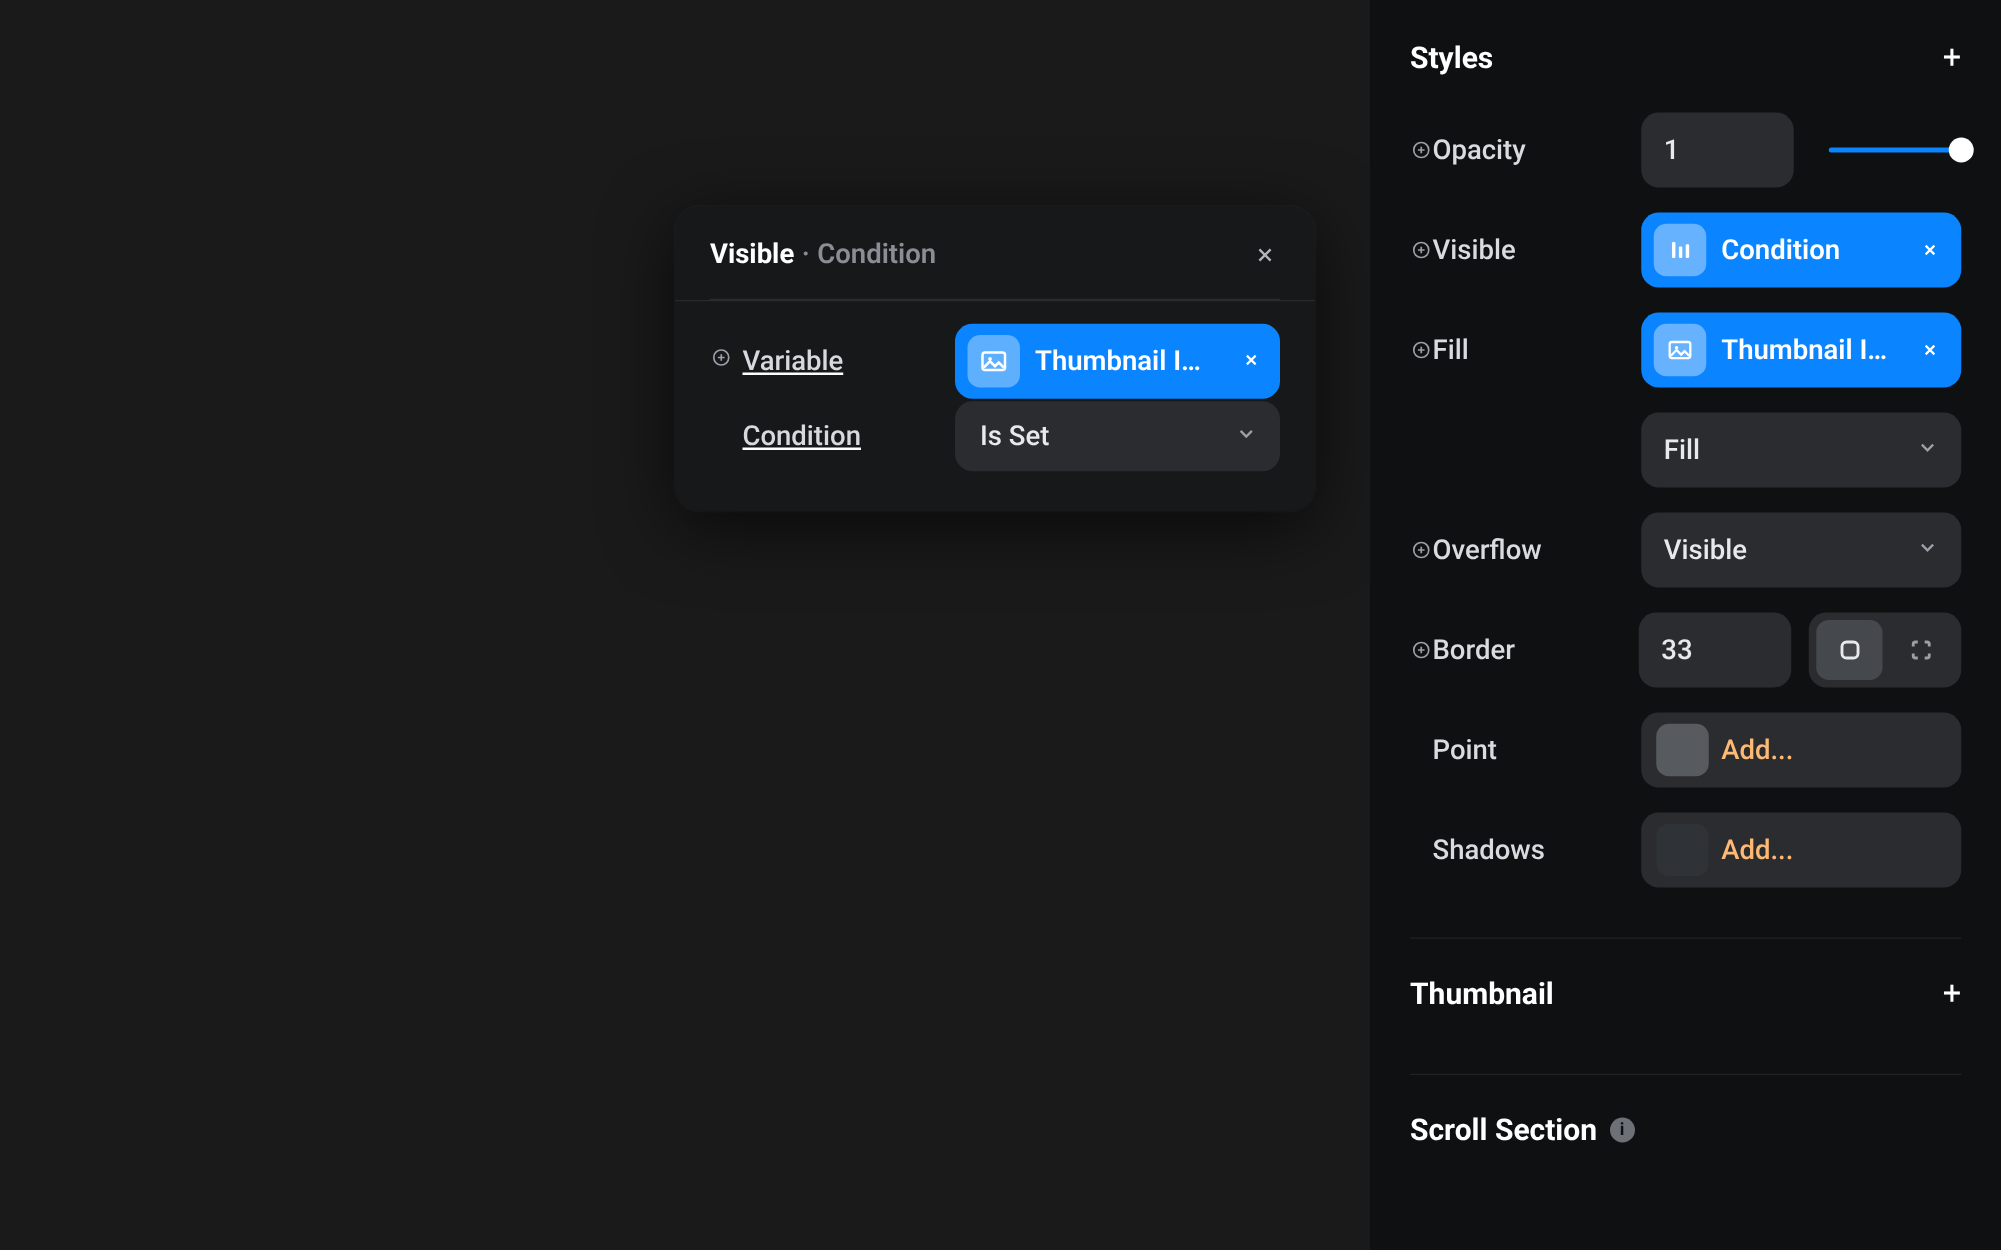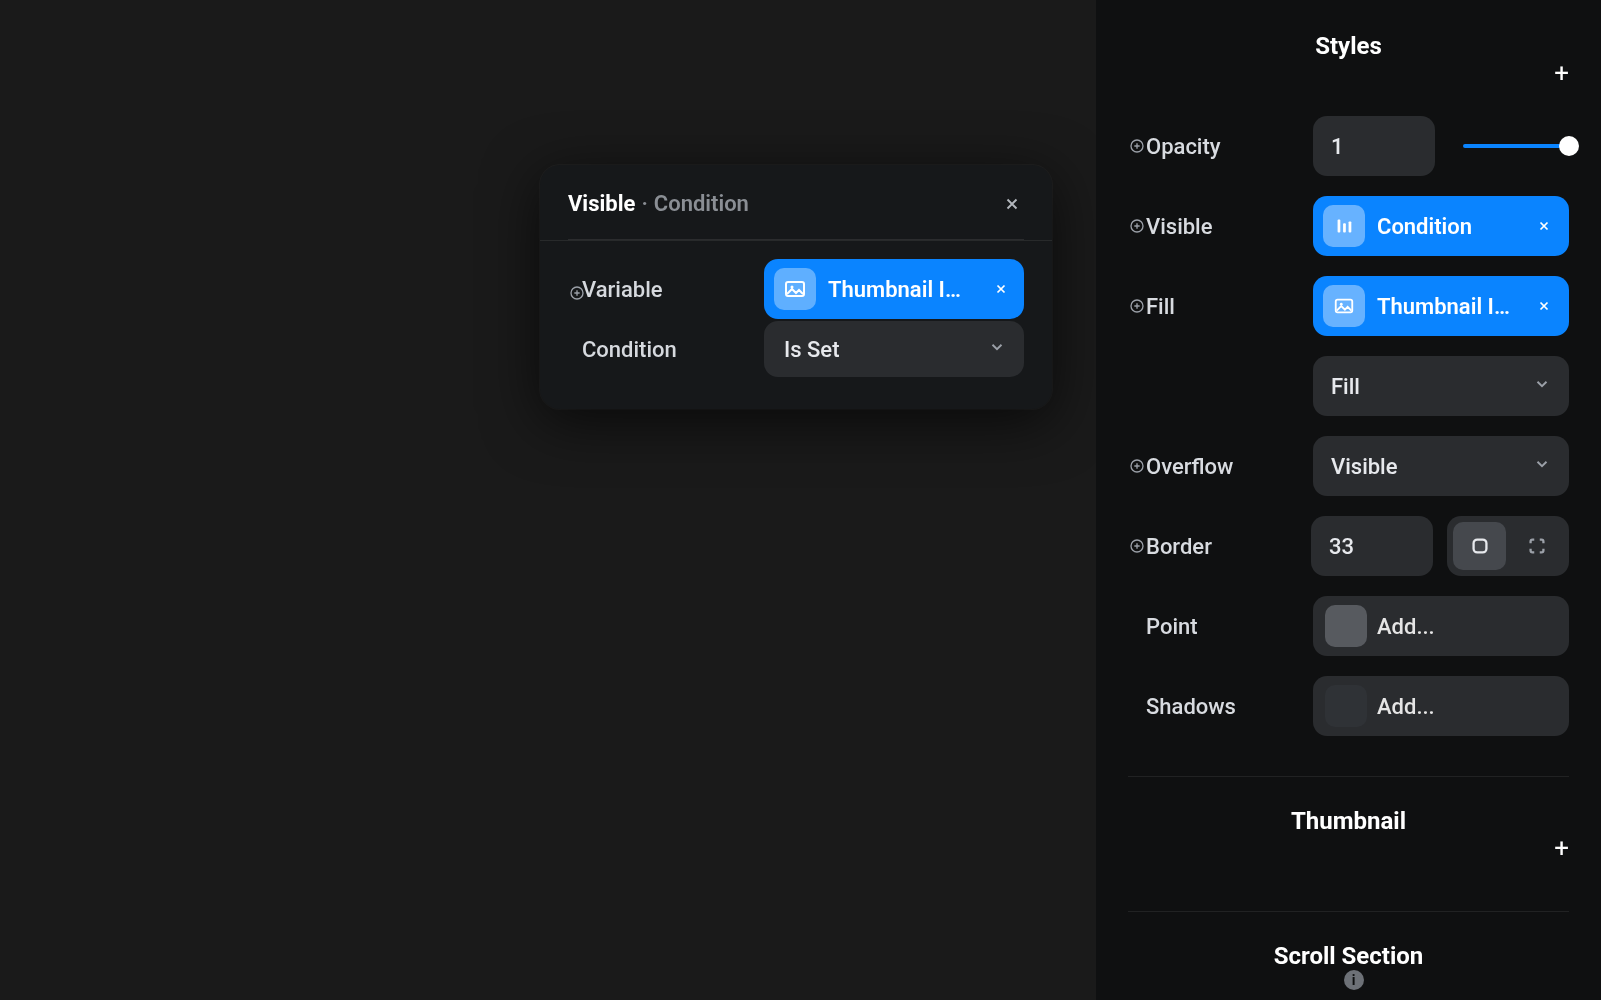--- a/index.html
+++ b/index.html
@@ -42,21 +42,21 @@
 .popover .hdr .ttl { font-size: 22px; font-weight: 700; color: #fff; }
 .popover .hdr .sep { color: #8a8e94; font-size: 22px; font-weight: 600; margin: 0 6px; }
 .popover .hdr .sub { color: #8a8e94; font-size: 22px; font-weight: 600; }
 .popover .hdr .close {
   margin-left: auto;
   width: 24px; height: 24px; color: #b3b7bd; cursor: pointer;
   display:flex;align-items:center;justify-content:center;font-size:20px;
 }
 .popover .body { padding: 18px 28px 30px; }
 .popover .row { display: flex; align-items: center; height: 60px; gap: 16px; }
-.popover .row .lbl-wrap { width: 180px; display:flex;align-items:flex-end;gap:0; }
+.popover .row .lbl-wrap { width: 180px; display:flex;align-items:flex-start;gap:12px;text-decoration:underline; }
 .popover .plus-ind { width:18px;height:18px;display:flex;align-items:center;justify-content:center;color:#9ba0a8;font-size:18px;font-weight:700;margin-right:-4px;}
 .popover .row .lbl { font-size: 22px; color: #d6d9de; font-weight: 500; }
 
 .token {
   display: flex; align-items: center;
   background: #0a84ff;
   border-radius: 14px;
   height: 60px;
   padding: 0 12px 0 10px;
   gap: 12px;
@@ -87,21 +87,21 @@
 
 
 .panel {
   position: absolute; right: 0; top: 0;
   width: 505px; height: 1000px;
   background: #0f1011;
   padding: 0 32px 0 32px;
 }
 .psec { border-top: 1px solid rgba(255,255,255,.08); padding: 30px 0 20px; }
 .psec.first { border-top:none; padding-top: 32px;}
-.psec .shdr { display:flex; align-items:center; margin-bottom: 30px; flex-direction: column; }
+.psec .shdr { display:flex; align-items:center; margin-bottom: 30px; }
 .psec .shdr .sttl { font-size:24px; font-weight:700; color:#fff; }
 .psec .shdr .sadd { margin-left:auto; color:#fff; font-size:26px; font-weight:400; cursor:pointer; line-height:1;}
 .psec .shdr .sinfo { color:#8a8e94; margin-left:10px; width:20px;height:20px;border-radius:50%;background:#6d7177;display:inline-flex;align-items:center;justify-content:center;font-size:14px;font-weight:700;color:#0f1011;}
 
 .prow { display:flex; align-items:center; min-height:60px; margin-bottom: 20px;}
 .prow .pl { width:185px; display:flex;align-items:center;}
 .prow .pl .picon { width:18px;height:18px;color:#9ba0a8;font-size:18px;font-weight:700;display:flex;align-items:center;justify-content:center;}
 .prow .pl .ptxt { font-size:22px; color:#d8dbe0; font-weight:500;}
 .prow .pr { flex:1; display:flex; align-items:center; gap:14px;}
 
@@ -130,21 +130,21 @@
 .select-sm .stxt { font-size:22px;color:#e7e9ed;font-weight:500;flex:1;}
 .select-sm .chev { color:#9ba0a8;}
 
 .toggle-pair { display:flex;background:#2a2c2f;border-radius:14px;height:60px;width:122px;padding:6px;gap:4px;}
 .toggle-pair .tp { flex:1;display:flex;align-items:center;justify-content:center;border-radius:10px;cursor:pointer;}
 .toggle-pair .tp.active { background:#45484d;}
 .toggle-pair .tp svg { width:22px;height:22px;}
 
 .swatch { width:42px;height:42px;border-radius:10px;background:#575a5f;margin-right:10px;margin-left:-2px;}
 .addfield { display:flex;align-items:center;background:#2a2c2f;border-radius:14px;height:60px;padding:0 14px;width:100%;cursor:pointer;}
-.addfield .addtxt { font-size:22px;color:#e5e5e5;font-weight:500;}
+.addfield .addtxt { font-size:22px;color:#fdba74;font-weight:500;}
 .prow.indent .pl .picon { visibility:hidden; }
 </style>
 </head>
 <body>
 
 <div class="canvas"></div>
 
 <div class="popover">
   <div class="hdr">
     <span class="ttl">Visible</span>

